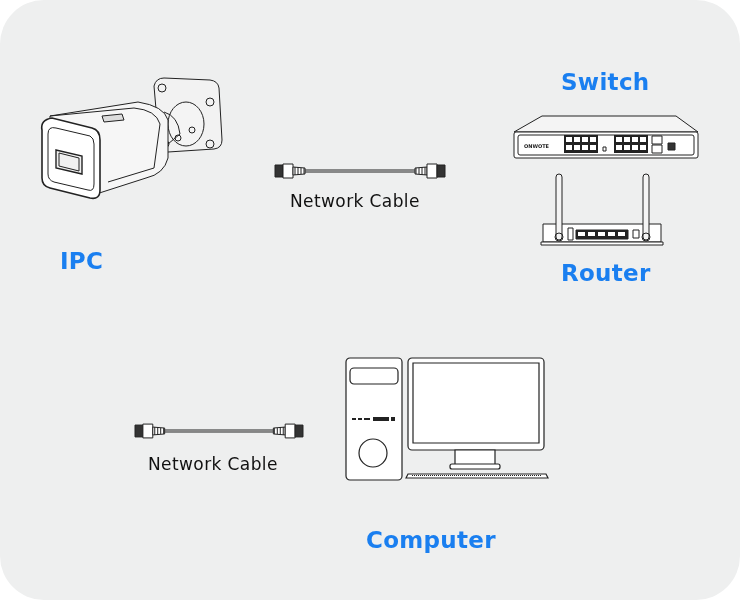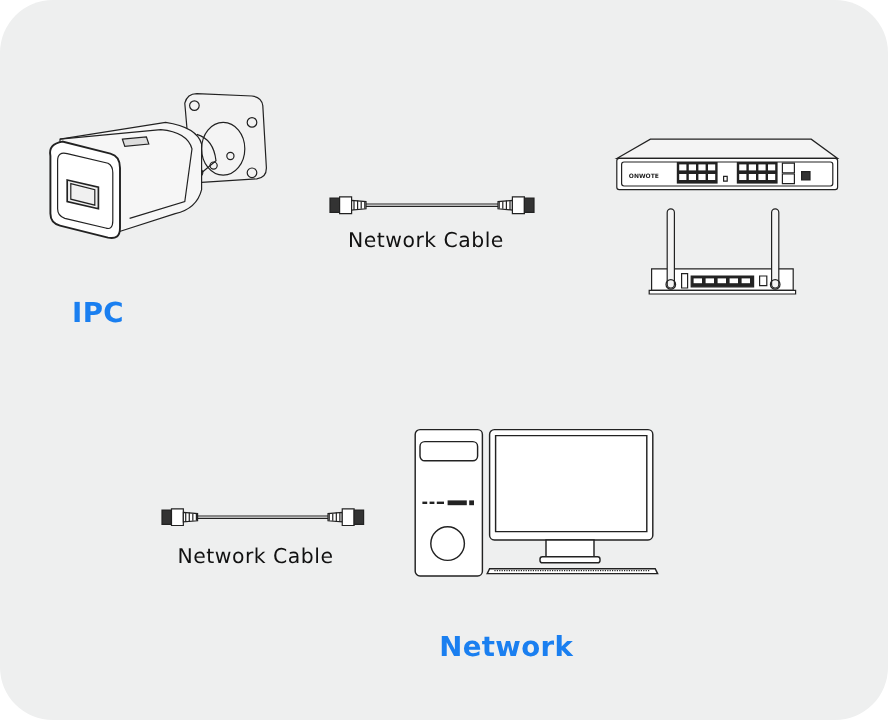--- a/index.html
+++ b/index.html
@@ -46,20 +46,21 @@
     <path d="M20 5 v8 M23 5 v8 M26 6 v6 M29 6 v6"></path>
     <line x1="30" y1="8" x2="140" y2="8"></line>
     <line x1="30" y1="10" x2="140" y2="10"></line>
     <path d="M152 5 L140 6 L140 12 L152 13 Z" fill="#fff"></path>
     <path d="M150 5 v8 M147 5 v8 M144 6 v6 M141 6 v6"></path>
     <rect x="152" y="2" width="10" height="14" fill="#fff"></rect>
     <rect x="162" y="3" width="8" height="12" fill="#333"></rect>
   </svg>
   <div class="label-dark" style="left:290px;top:191px">Network Cable</div>
 
+  <div class="label-blue" style="left:561px;top:69px">Switch</div>
   <svg class="dev" style="left:512px;top:110px;width:186px;height:48px" viewBox="0 0 186 48" fill="none" stroke="#222" stroke-width="1">
     <path d="M2 22 L30 6 L164 6 L186 22 Z" fill="#f4f4f4"></path>
     <rect x="2" y="22" width="184" height="26" rx="2" fill="#ffffff"></rect>
     <rect x="6" y="25" width="176" height="20" rx="2"></rect>
     <text x="12" y="38" font-size="5" font-family="DejaVu Sans, sans-serif" font-weight="bold" fill="#222" stroke="none">ONWOTE</text>
     <g fill="#222" stroke="none">
       <rect x="52" y="25" width="34" height="18"></rect>
       <rect x="102" y="25" width="34" height="18"></rect>
     </g>
     <g fill="#fff" stroke="none">
@@ -97,20 +98,21 @@
     <rect x="36" y="58" width="52" height="9" fill="#222"></rect>
     <g fill="#fff" stroke="none">
       <rect x="38" y="60" width="7" height="4"></rect>
         <rect x="48" y="60" width="7" height="4"></rect>
         <rect x="58" y="60" width="7" height="4"></rect>
         <rect x="68" y="60" width="7" height="4"></rect>
         <rect x="78" y="60" width="7" height="4"></rect>
     </g>
     <rect x="93" y="58" width="6" height="8"></rect>
   </svg>
+  <div class="label-blue" style="left:561px;top:260px">Router</div>
 
   <svg class="dev" style="left:135px;top:422px;width:168px;height:18px" viewBox="0 0 170 18" fill="none" stroke="#222" stroke-width="1">
     <rect x="0" y="3" width="8" height="12" fill="#333"></rect>
     <rect x="8" y="2" width="10" height="14" fill="#fff"></rect>
     <path d="M18 5 L30 6 L30 12 L18 13 Z" fill="#fff"></path>
     <path d="M20 5 v8 M23 5 v8 M26 6 v6 M29 6 v6"></path>
     <line x1="30" y1="8" x2="140" y2="8"></line>
     <line x1="30" y1="10" x2="140" y2="10"></line>
     <path d="M152 5 L140 6 L140 12 L152 13 Z" fill="#fff"></path>
     <path d="M150 5 v8 M147 5 v8 M144 6 v6 M141 6 v6"></path>
@@ -133,15 +135,15 @@
     <circle cx="29" cy="96" r="14" fill="#fff"></circle>
 
     <rect x="64" y="1" width="136" height="92" rx="4" fill="#fff"></rect>
     <rect x="69" y="6" width="126" height="80" fill="#fff"></rect>
     <rect x="111" y="93" width="40" height="16" fill="#fff"></rect>
     <rect x="106" y="107" width="50" height="5" rx="2" fill="#fff"></rect>
 
     <path d="M62 121 L64 117 L202 117 L204 121 Z" fill="#fff"></path>
     <line x1="68" y1="118.5" x2="198" y2="118.5" stroke-dasharray="1 1"></line>
   </svg>
-  <div class="label-blue" style="left:366px;top:527px">Network</div>
+  <div class="label-blue" style="left:366px;top:527px">Computer</div>
 
 </div>
 
 </body></html>

